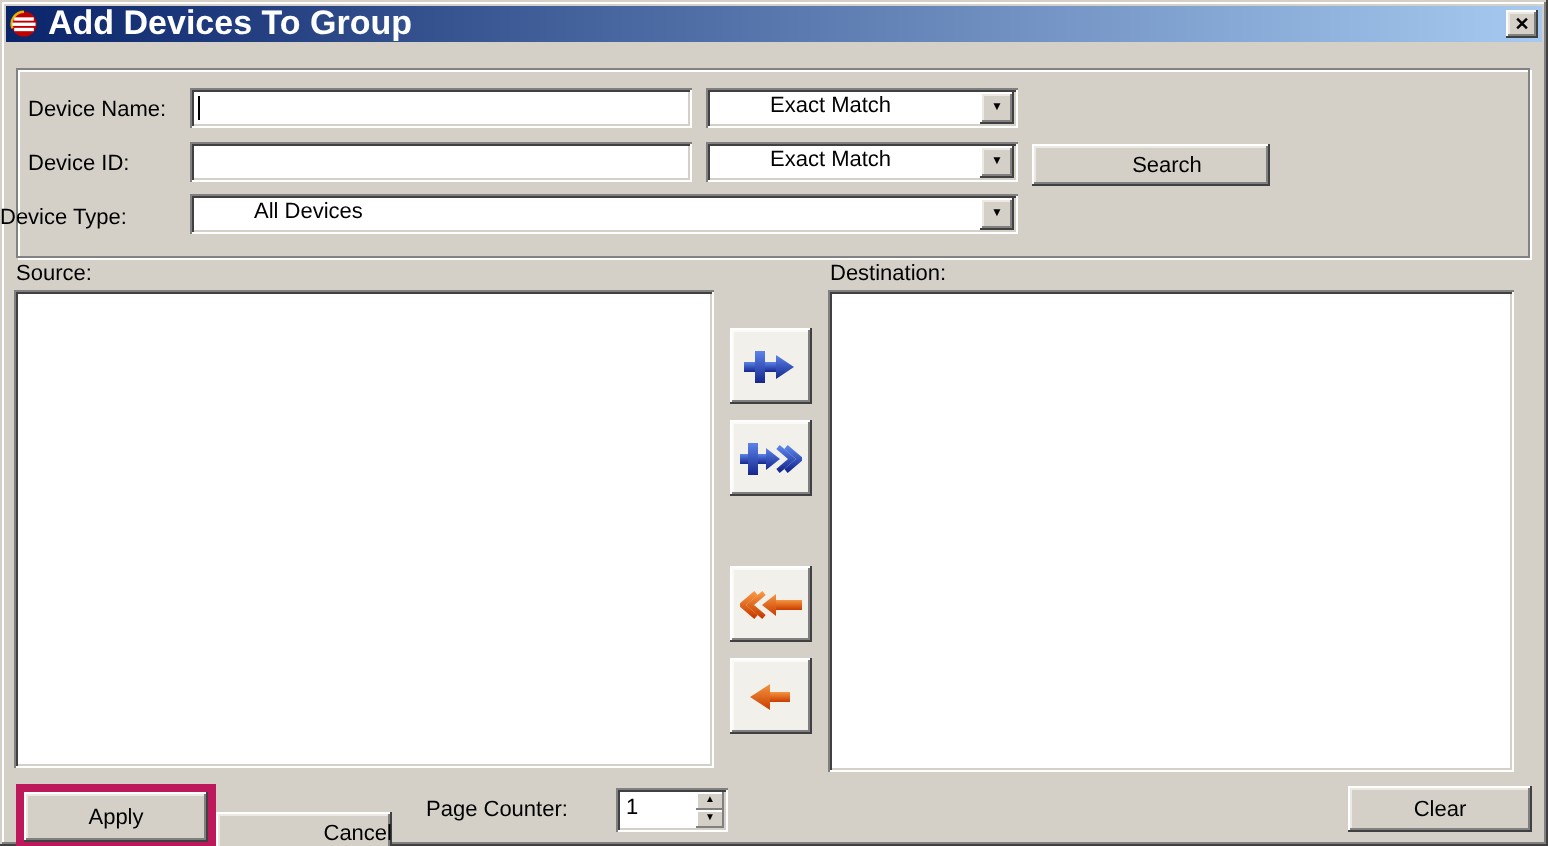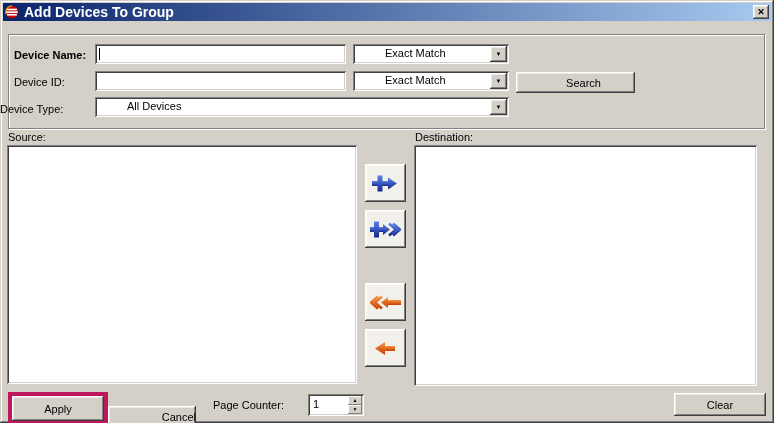--- a/index.html
+++ b/index.html
@@ -9,21 +9,21 @@
     box-shadow: inset -1px -1px 0 #404040, inset 1px 1px 0 #d4d0c8,
                 inset -2px -2px 0 #808080, inset 2px 2px 0 #fff;
     overflow:hidden;
   }
   .titlebar{
     position:absolute;left:3px;top:3px;right:3px;height:18px;
     background:linear-gradient(to right,#0a246a,#a6caf0);
     display:flex;align-items:center;
   }
   .app-icon{width:14px;height:14px;margin-left:2px;flex:0 0 auto;}
-  .title-text{color:#fff;font-weight:bold;font-size:14px;margin-left:5px;white-space:nowrap;}
+  .title-text{color:#fff;font-weight:bold;font-size:17px;margin-left:5px;white-space:nowrap;}
   .close-btn{
     position:absolute;right:2px;top:2px;width:16px;height:14px;
     background:#d4d0c8;display:flex;align-items:center;justify-content:center;
     box-shadow: inset -1px -1px 0 #404040, inset 1px 1px 0 #fff,
                 inset -2px -2px 0 #808080, inset 2px 2px 0 #ece9e2;
     font-size:9px;font-weight:bold;line-height:1;cursor:default;
   }
   .sunken{
     background:#fff;
     box-shadow: inset 1px 1px 0 #808080, inset -1px -1px 0 #fff,
@@ -82,21 +82,21 @@
       <rect x="2.4" y="10.2" width="11.2" height="1.9" fill="#fff"></rect>
     </svg>
     <span class="title-text">Add Devices To Group</span>
     <div class="close-btn">
       <span>✕</span>
     </div>
   </div>
 
   <div class="groupbox"></div>
 
-  <span class="lbl" style="left:14px;top:49px;font-weight:bold;">Device Name:</span>
+  <span class="lbl" style="left:14px;top:49px;">Device Name:</span>
   <input class="field sunken" style="left: 95px; top: 44px; width: 251px;" value="">
   <div class="caret"></div>
   <div class="combo sunken" style="left:353px;top:44px;width:156px;">
     <span class="sel">Exact Match</span>
     <div class="combo-btn">▼</div>
   </div>
 
   <span class="lbl" style="left:14px;top:76px;">Device ID:</span>
   <input class="field sunken" style="left: 95px; top: 71px; width: 251px;" value="">
   <div class="combo sunken" style="left:353px;top:71px;width:156px;">

